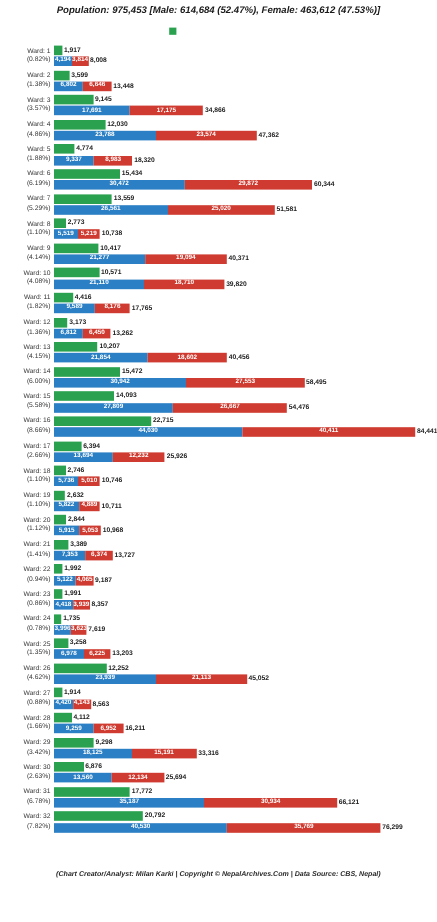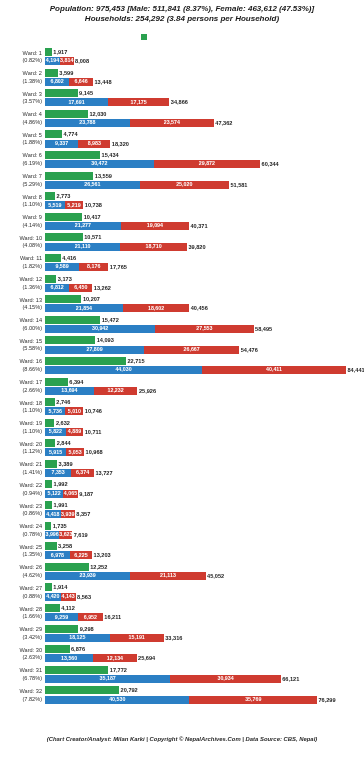--- a/index.html
+++ b/index.html
@@ -139,22 +139,21 @@
     padding-left: 141px;
   }
   .legend-top .legend-item { margin: 0; }
 </style>
 </head>
 <body>
 
 <div class="chart-wrap">
 
   <div class="titles">
-    <div class="subtitle-line">Population: 975,453 [Male: 511,841 (8.37%), Female: 463,612 (47.53%)]</div>
-    <div class="subtitle-line">Households: 254,292 (3.84 persons per Household)</div>
+    <div class="subtitle-line">Population: 975,453 [Male: 614,684 (52.47%), Female: 463,612 (47.53%)]</div>
   </div>
 
   <div class="legend-top">
     <span class="legend-item">
       <span class="legend-swatch" style="background:#2aa14f"></span>
     </span>
   </div>
 
   <div class="plot" id="plot">
       <div class="row">

